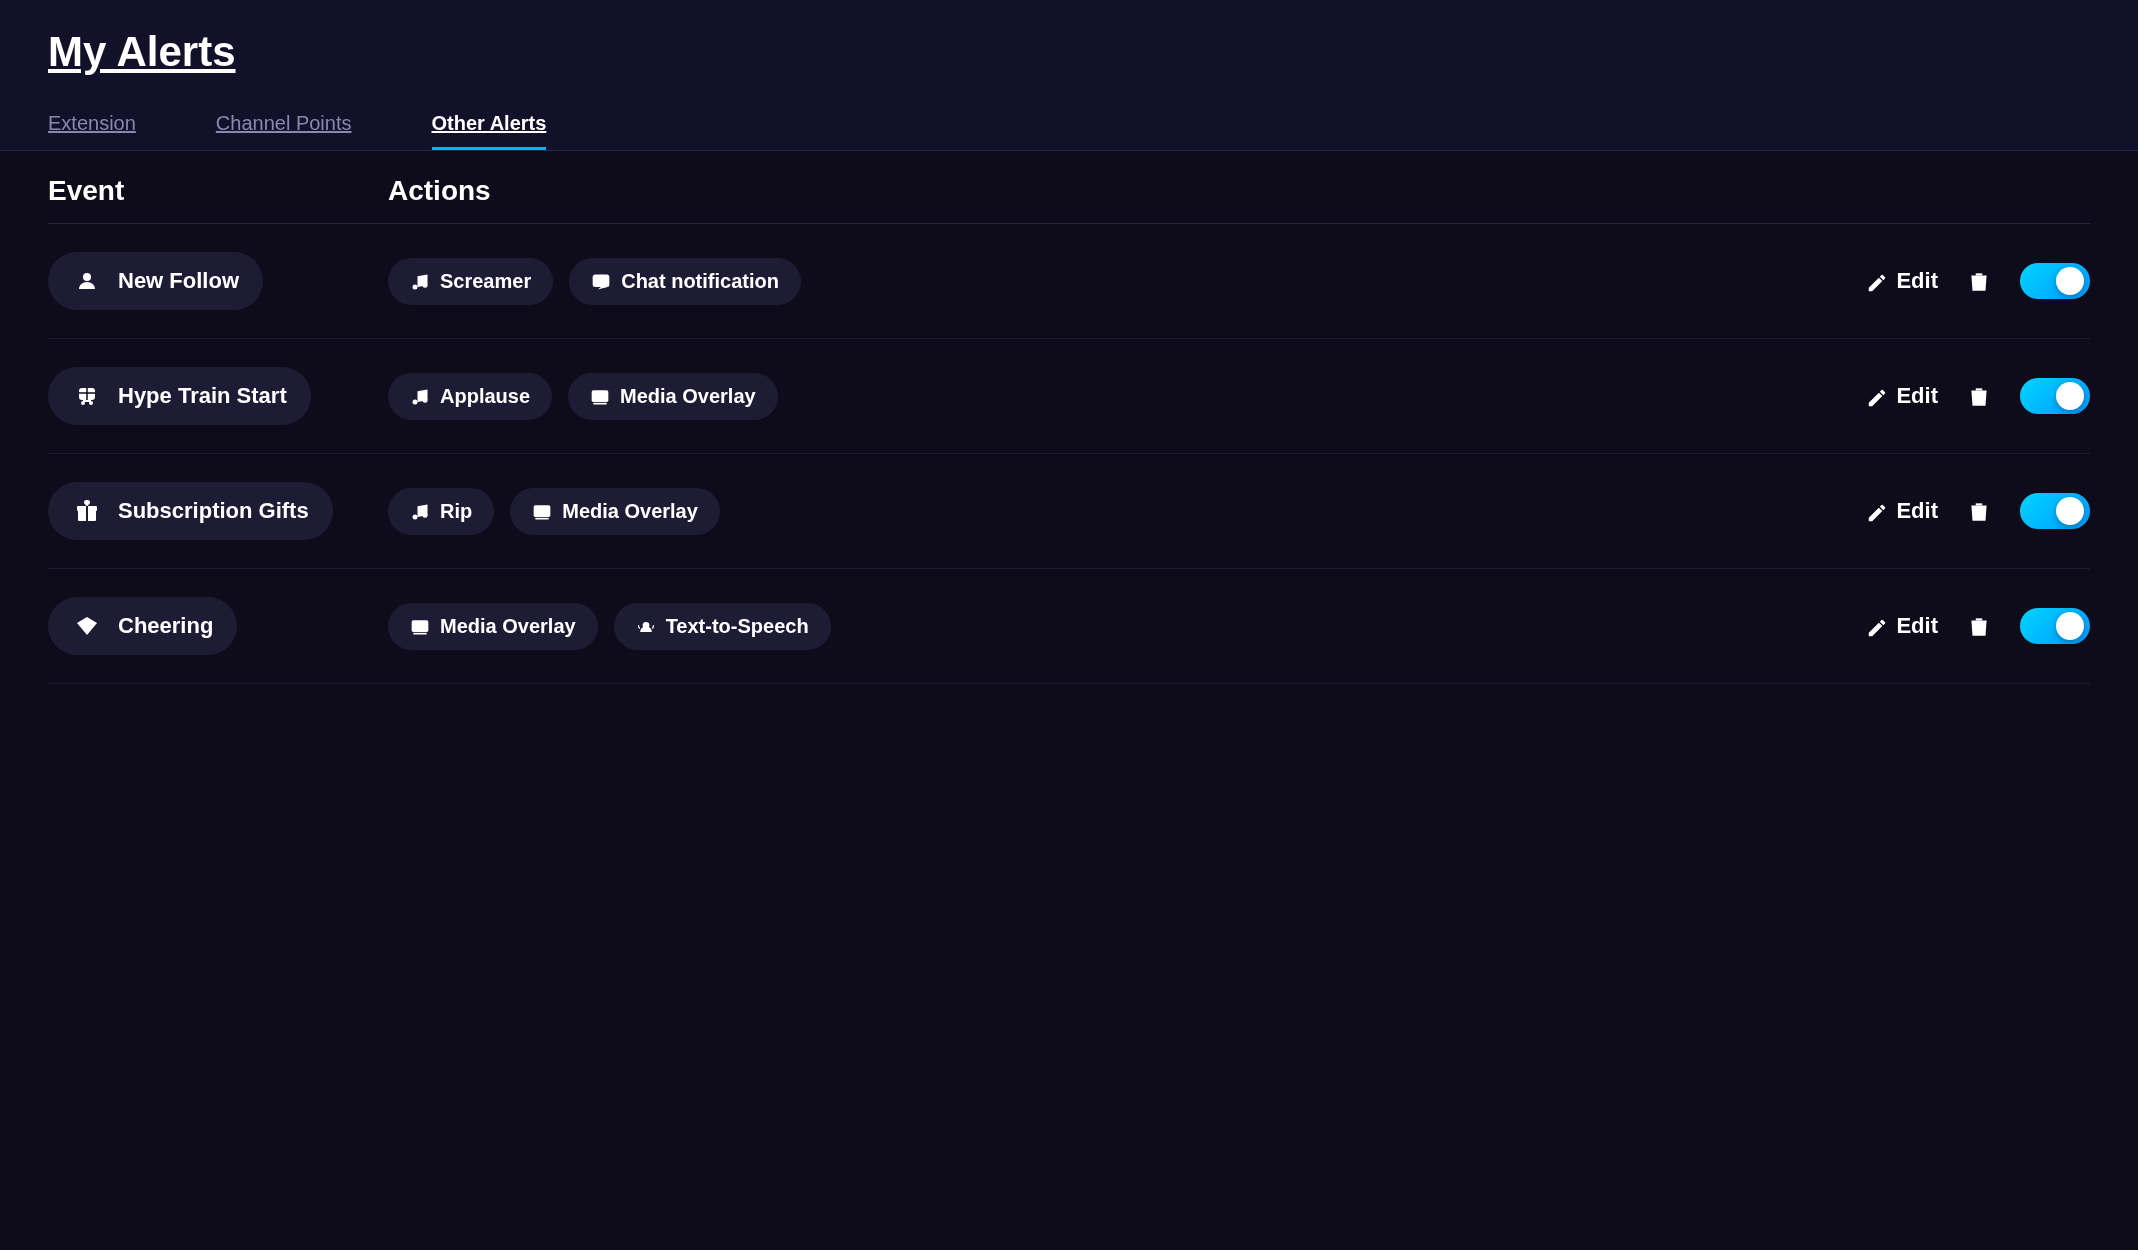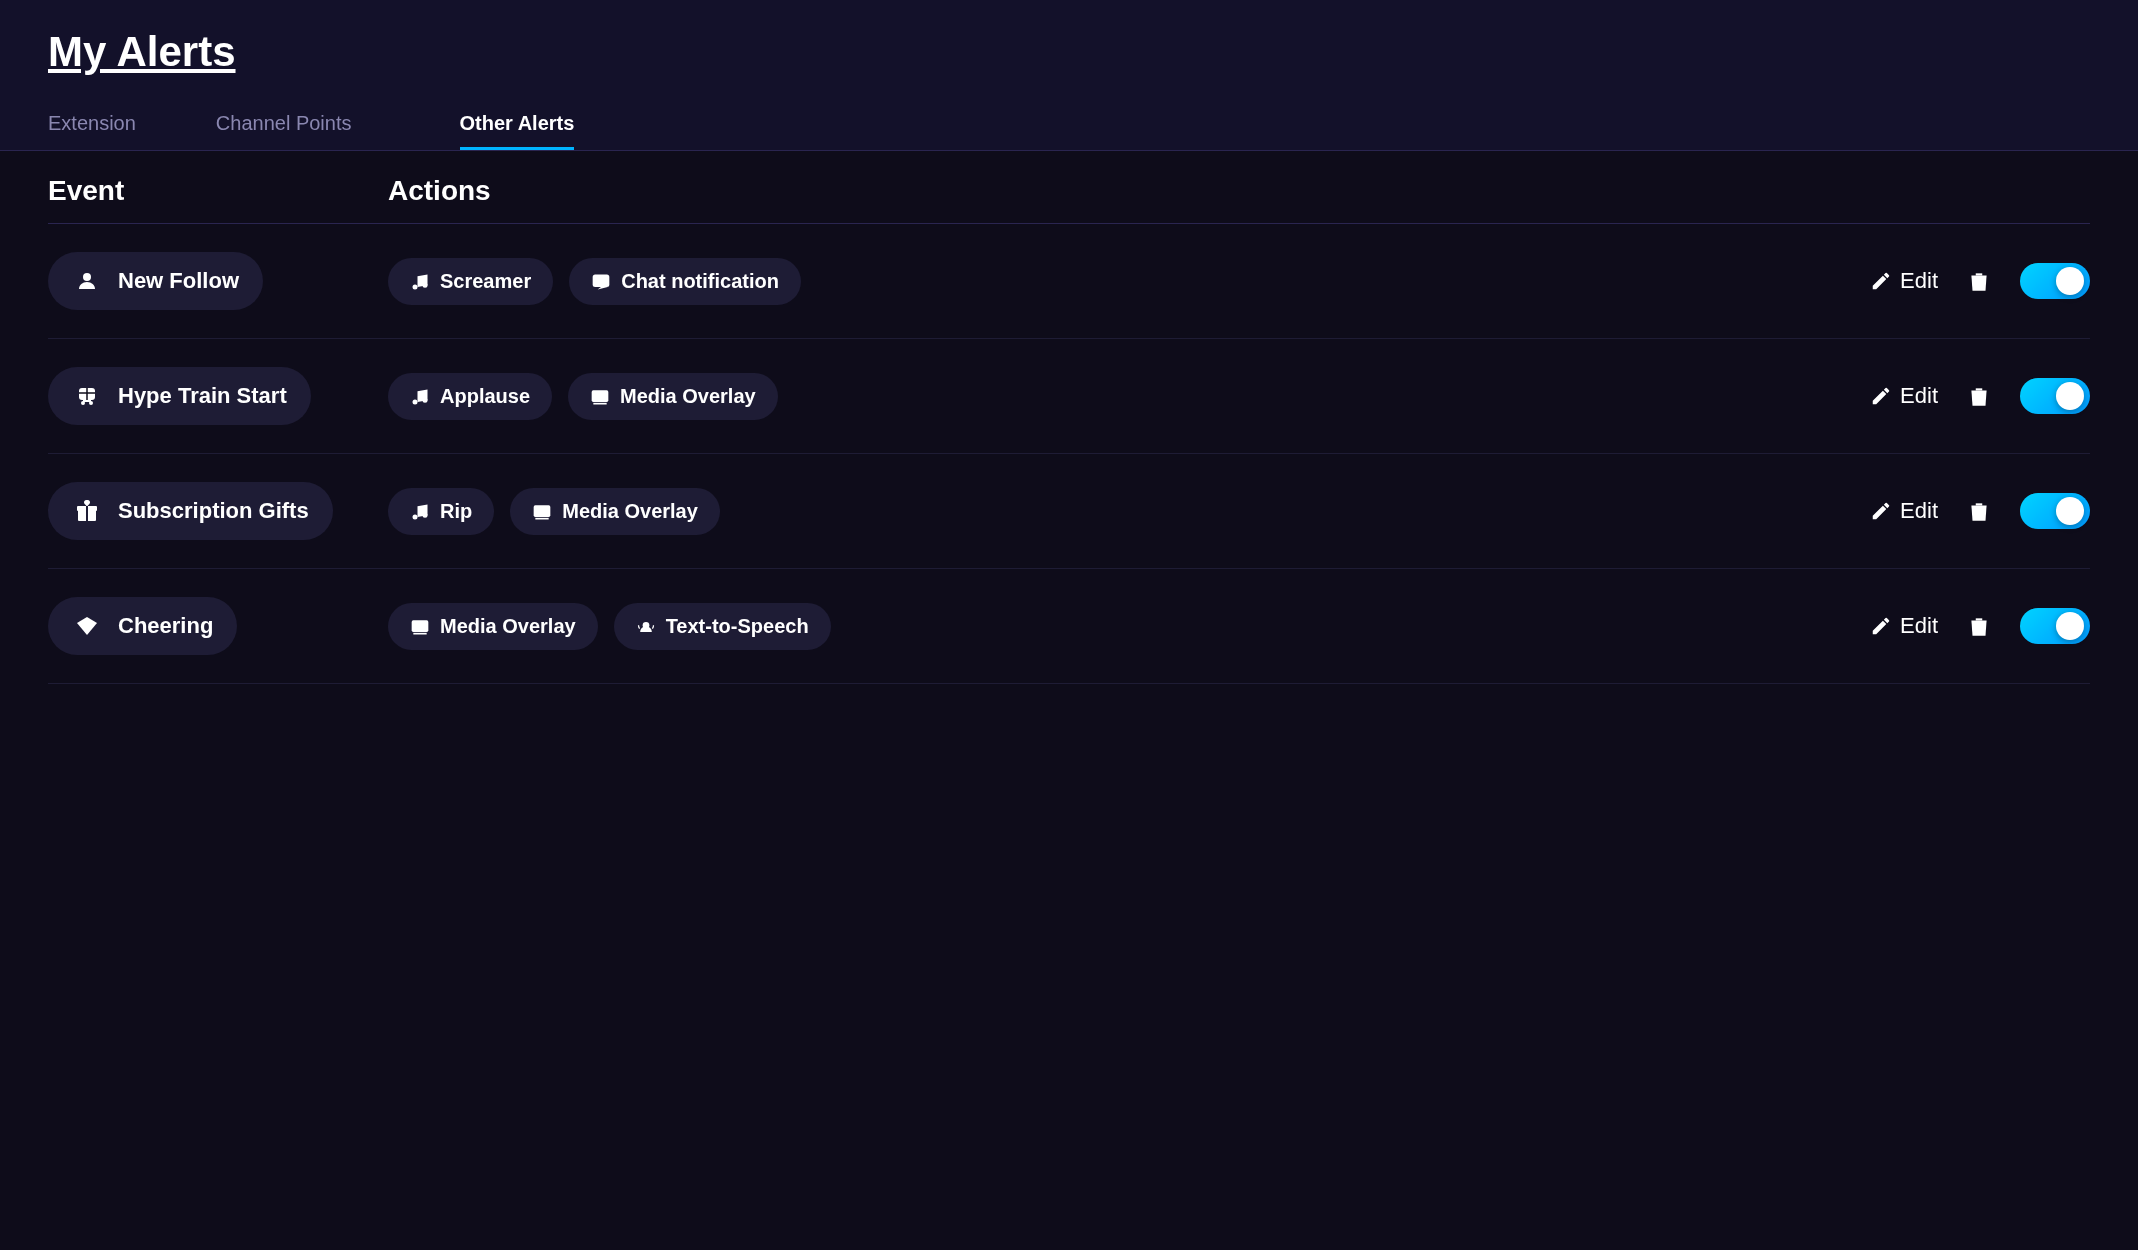--- a/index.html
+++ b/index.html
@@ -54,27 +54,27 @@
     }
 
     .tab {
       padding: 12px 0;
       margin-right: 80px;
       font-size: 20px;
       color: #8a87b0;
       cursor: pointer;
       border-bottom: 3px solid transparent;
       font-weight: 400;
+      text-decoration: underline;
     }
 
     .tab.active {
       color: #ffffff;
       border-bottom: 3px solid #00b4ff;
       font-weight: 700;
-      margin-left: 28px;
     }
 
     .main-content {
       padding: 24px 48px 0 48px;
     }
 
     .table-header {
       display: grid;
       grid-template-columns: 340px 1fr auto;
       padding-bottom: 16px;
@@ -142,27 +142,27 @@
     .row-controls {
       display: flex;
       align-items: center;
       gap: 24px;
       min-width: 260px;
       justify-content: flex-end;
     }
 
     .edit-btn {
       display: flex;
-      align-items: center;
+      align-items: flex-end;
       gap: 8px;
       background: none;
       border: none;
       color: #ffffff;
       font-size: 22px;
-      font-weight: 400;
+      font-weight: 700;
       cursor: pointer;
     }
 
     .delete-btn {
       background: none;
       border: none;
       color: #ffffff;
       font-size: 24px;
       cursor: pointer;
       padding: 4px;

